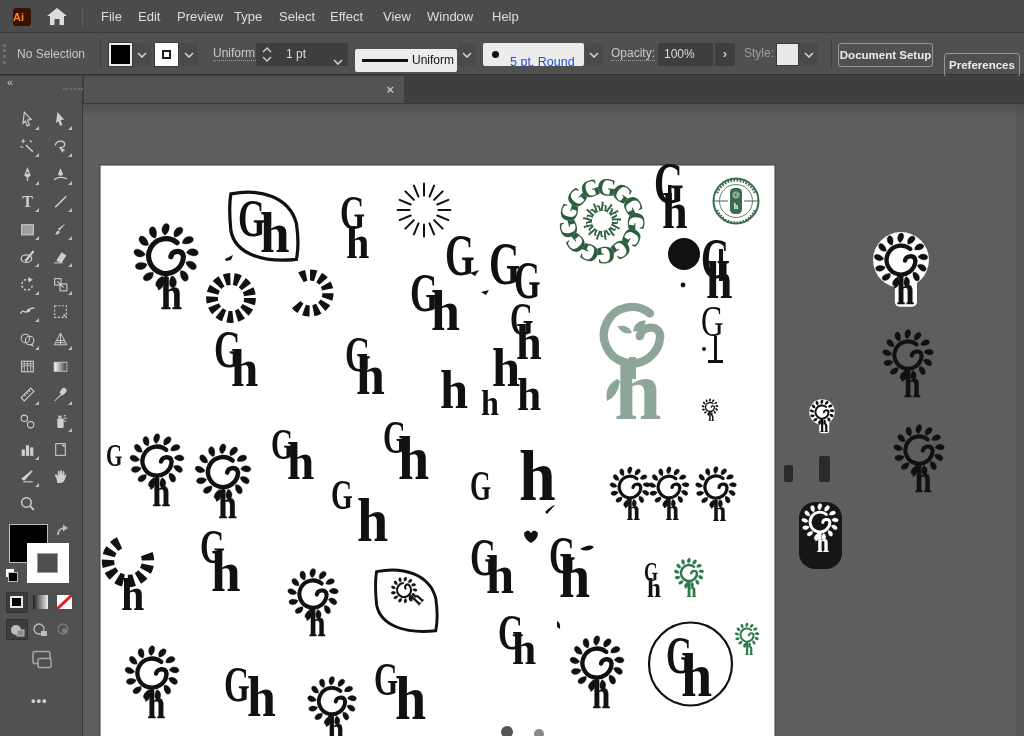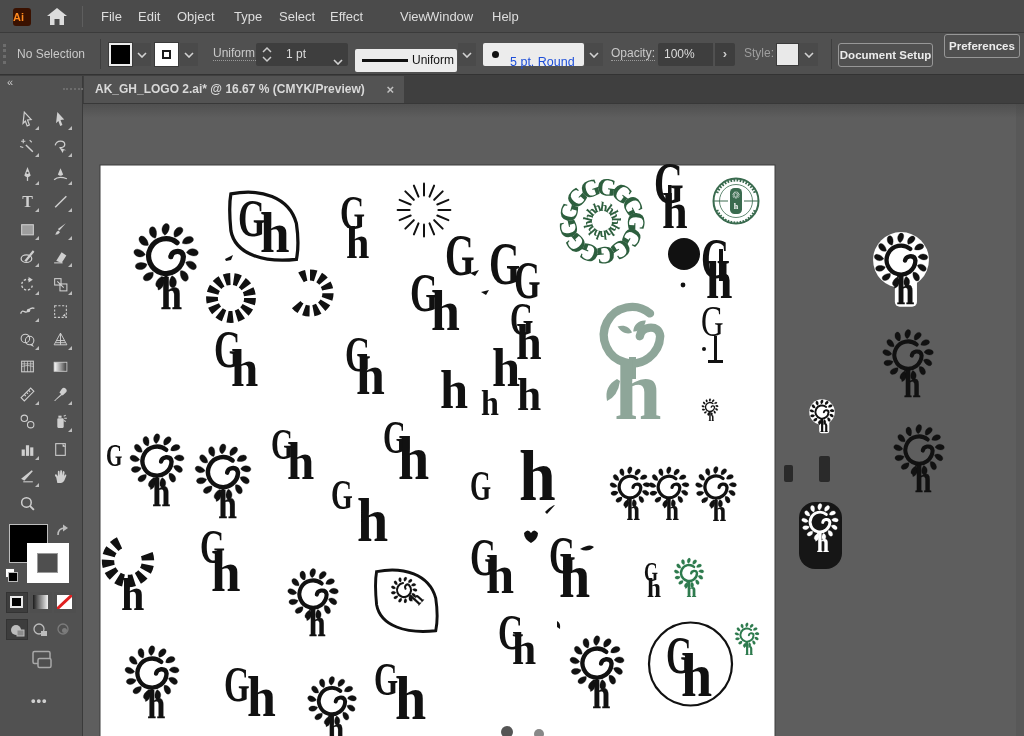--- a/index.html
+++ b/index.html
@@ -7,25 +7,25 @@
 
 <div class="abs" style="left:0;top:0;width:1024px;height:33px;background:#4b4b4b;box-shadow:inset 0 -1px 0 #3b3b3b">
  <div class="abs" style="left:13px;top:8px;width:18px;height:18px;background:#3a1100;border-radius:3px;color:#ff8a1e;font-weight:bold;font-size:11px;text-align:left;line-height:18px">Ai</div>
  <svg class="abs" style="left:47px;top:8px" width="20" height="17" viewBox="0 0 20 17">
       <path d="M10,0 L20,8 L17,8 L17,17 L12.5,17 L12.5,11 L7.5,11 L7.5,17 L3,17 L3,8 L0,8 Z" fill="#dcdcdc"></path>
     </svg>
  <div class="abs" style="left:82px;top:6px;width:1px;height:21px;background:#5e5e5e"></div>
  <div style="position:absolute;top:0;height:33px;line-height:33px;font-size:13px;color:#dedede;left:0;width:100%">
   <span class="abs" style="left:101px">File</span>
       <span class="abs" style="left:138px">Edit</span>
-  <span class="abs" style="left:177px">Object</span>
+  <span class="abs" style="left:177px">Preview</span>
       <span class="abs" style="left:234px">Type</span>
   <span class="abs" style="left:279px">Select</span>
       <span class="abs" style="left:330px">Effect</span>
-  <span class="abs" style="left:400px">View</span>
+  <span class="abs" style="left:383px">View</span>
       <span class="abs" style="left:427px">Window</span>
   <span class="abs" style="left:492px">Help</span>
  </div>
 </div>
 
 <div class="abs" style="left:0;top:33px;width:1024px;height:42px;background:#505050;border-bottom:1px solid #333333">
  <div class="abs" style="left:3px;top:11px;width:3px;height:20px;border-left:3px dotted #6d6d6d"></div>
  <div class="abs" style="left:17px;top:0;height:42px;line-height:42px;font-size:12px;color:#c9c9c9">No Selection</div>
  <div class="abs" style="left:100px;top:6px;width:1px;height:30px;background:#3e3e3e"></div>
  <div class="abs" style="left:109px;top:10px;width:23px;height:23px;background:#000;border:2px solid #ededed;outline:1px solid #3c3c3c"></div>
@@ -77,26 +77,25 @@
  <div class="abs" style="left:714px;top:10px;width:21px;height:23px;background:#3e3e3e;border-radius:0 2px 2px 0;border-left:1px solid #515151;color:#ccc;text-align:center;line-height:22px;font-size:13px;font-weight:bold">›</div>
  <div class="abs" style="left:744px;top:0;height:42px;line-height:41px;font-size:12px;color:#9e9e9e">Style:</div>
  <div class="abs" style="left:777px;top:11px;width:21px;height:21px;background:#e9e9e9;outline:1px solid #3a3a3a"></div>
  <div class="abs" style="left:799px;top:10px;width:19px;height:23px;background:#4a4a4a;display:flex;align-items:center;justify-content:center">
       <svg width="10" height="6" viewBox="0 0 10 6">
         <path d="M1,1 L5,5 L9,1" fill="none" stroke="#d2d2d2" stroke-width="1.6"></path>
       </svg>
     </div>
  <div class="abs" style="left:831px;top:6px;width:1px;height:30px;background:#3e3e3e"></div>
  <div class="abs" style="left:838px;top:10px;width:95px;height:24px;border:1px solid #979797;border-radius:3px;color:#ececec;font-size:11.5px;font-weight:bold;text-align:center;line-height:22px;white-space:nowrap">Document Setup</div>
- <div class="abs" style="left:944px;top:1px;width:76px;height:24px;border:1px solid #979797;border-radius:3px;color:#ececec;font-size:11.5px;font-weight:bold;text-align:center;line-height:22px;white-space:nowrap">Preferences</div>
+ <div class="abs" style="left:944px;top:20px;width:76px;height:24px;border:1px solid #979797;border-radius:3px;color:#ececec;font-size:11.5px;font-weight:bold;text-align:center;line-height:22px;white-space:nowrap">Preferences</div>
 </div>
 
 <div class="abs" style="left:83px;top:76px;width:941px;height:27px;background:#3f3f3f">
  <div class="abs" style="left:1px;top:0;width:320px;height:27px;background:#535353;color:#d9d9d9;font-size:12px;font-weight:bold;line-height:27px">
-   <span style="margin-left:11px">AK_GH_LOGO 2.ai* @ 16.67 % (CMYK/Preview)</span>
    <span class="abs" style="right:10px;top:0;color:#c0c0c0;font-size:13px">×</span>
  </div>
 </div>
 
 <div class="abs" style="left:0;top:76px;width:83px;height:660px;background:#515151;border-right:1px solid #3a3a3a">
  <div class="abs" style="left:7px;top:0px;color:#c9c9c9;font-size:11px;letter-spacing:-1px">«</div>
  <div class="abs" style="left:63px;top:12px;width:20px;height:2px;border-top:2px dotted #6d6d6d"></div>
  <div style="position:absolute;left:19px;top:35px;width:17px;height:17px"><svg width="17" height="17" viewBox="0 0 16 16">
         <path d="M5,1 L11.5,8 L8,8.4 L9.8,13.2 L7.7,14 L6,9.4 L3.8,11.6 Z" fill="none" stroke="#cfcfcf" stroke-width="1.1"></path>
       </svg><i style="position:absolute;right:-3px;bottom:-2px;width:0;height:0;border-left:4px solid transparent;border-bottom:4px solid #bdbdbd"></i></div>

